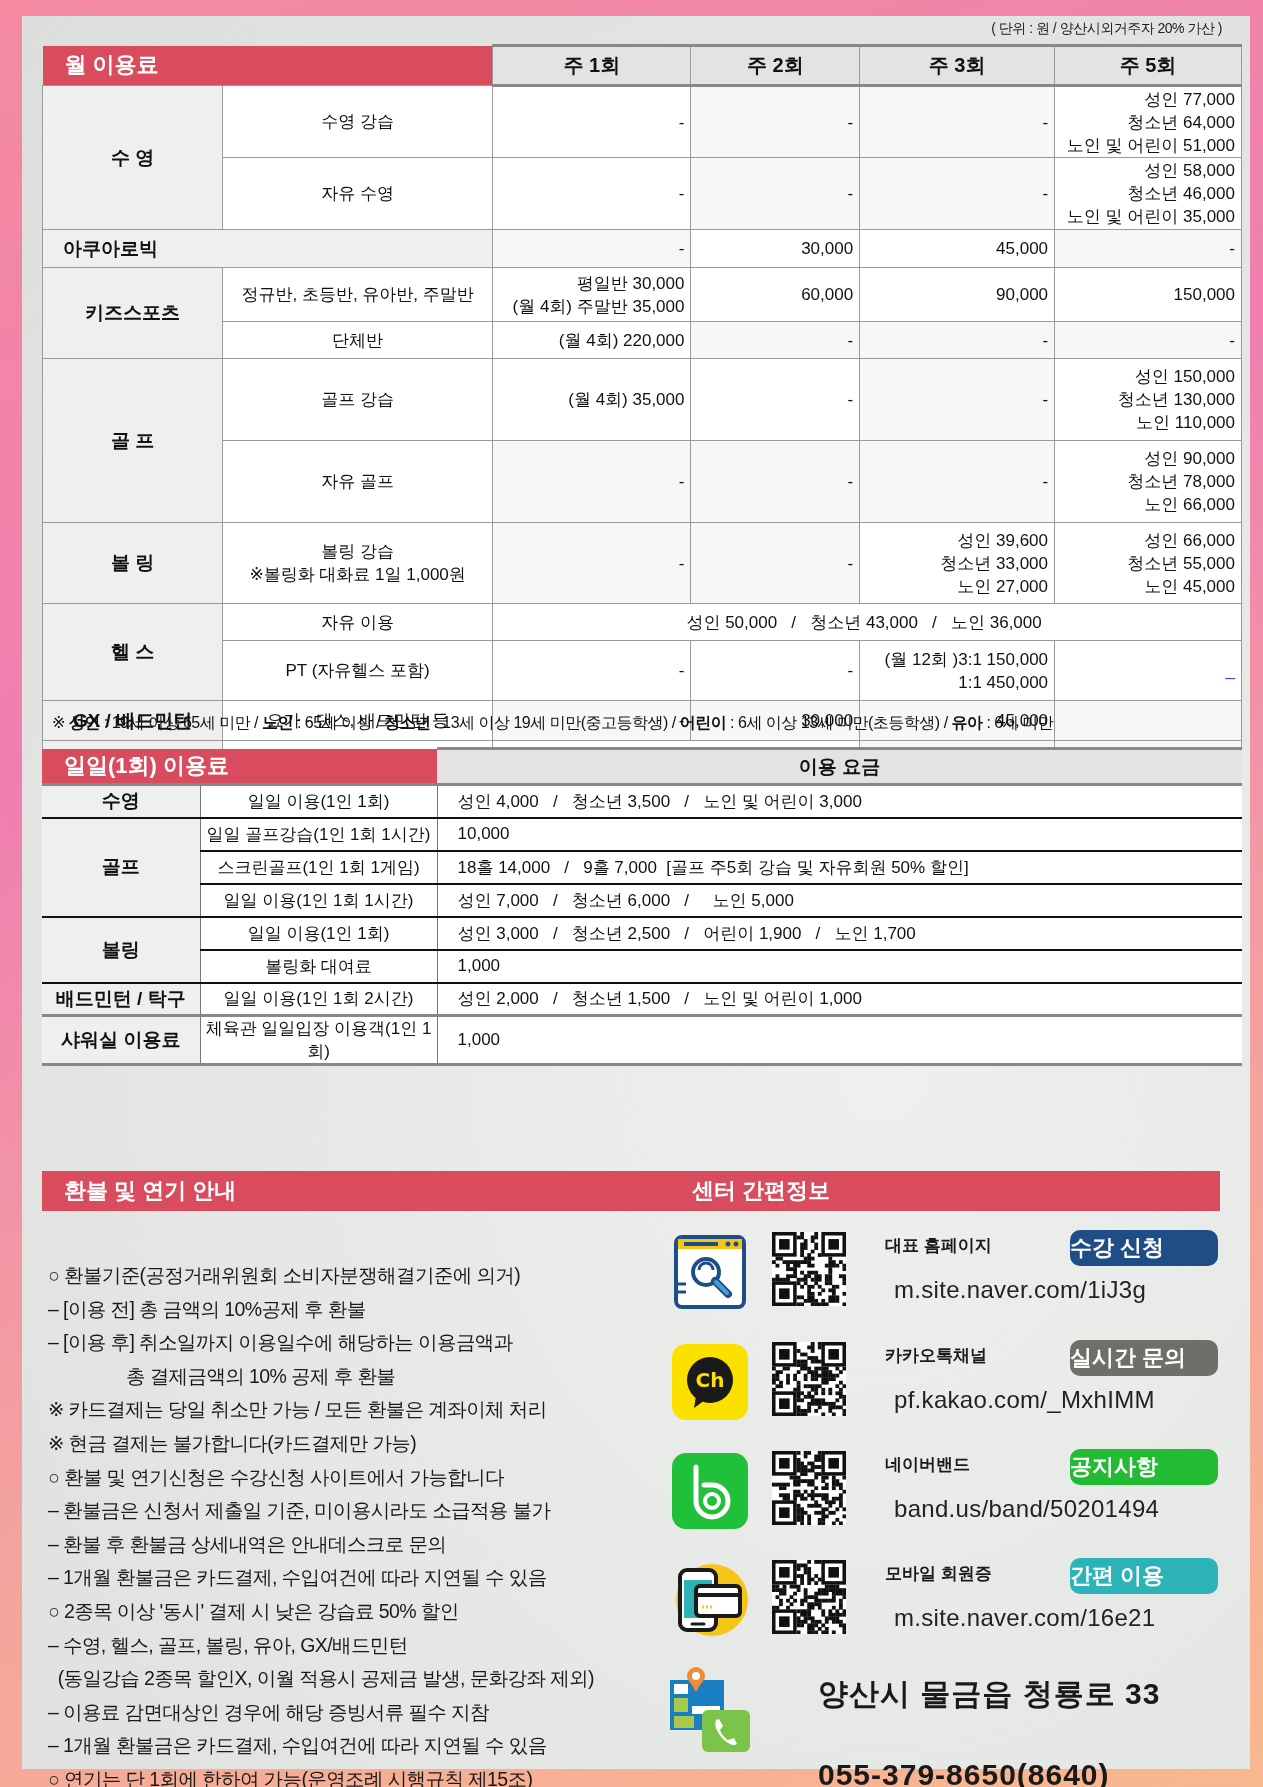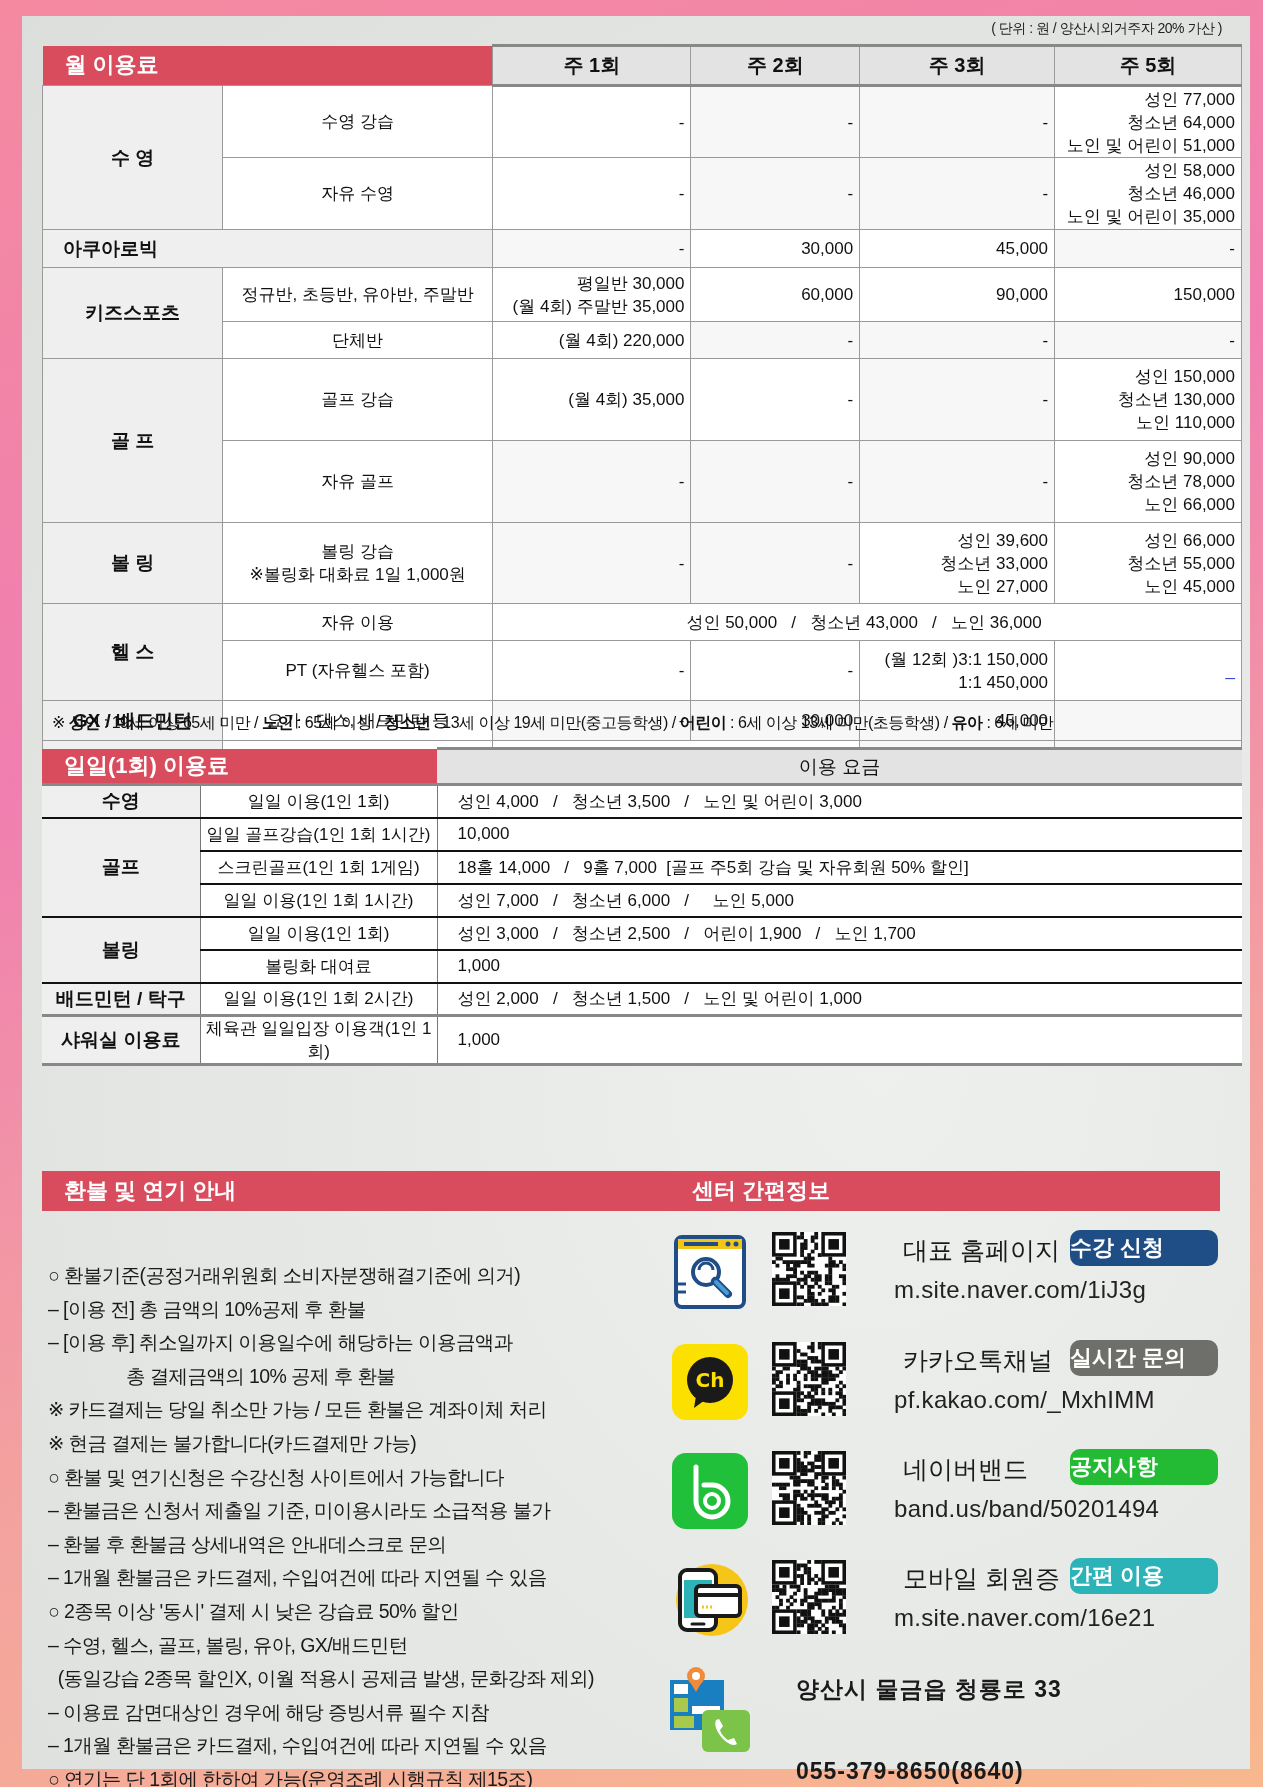--- a/index.html
+++ b/index.html
@@ -31,40 +31,40 @@
   .val.g { background: #f7f7f7; }
   .val.c { text-align: center; }
   .val.blue { color: #2244cc; }
   .age-note { position: absolute; left: 30px; top: 697px; font-size: 16px; letter-spacing: -0.5px; }
   .age-note b { font-weight: bold; }
 
   
   .daily { position: absolute; left: 20px; top: 731px; width: 1200px; }
   .daily td { border: none; border-bottom: 2px solid #111; height: 33px; font-size: 17px; }
   .daily .dh-title { background: #d94c5e; color: #fff; font-weight: bold; font-size: 22px; padding-left: 22px; border-bottom: 3px solid #888; height: 36px; }
-  .daily .dh-col { background: #e3e3e3; font-weight: normal; font-size: 19px; text-align: center; border-top: 3px solid #888; border-bottom: 3px solid #888; }
+  .daily .dh-col { background: #e3e3e3; font-weight: bold; font-size: 19px; text-align: center; border-top: 3px solid #888; border-bottom: 3px solid #888; }
   .daily .dcat { background: #efefef; font-weight: bold; font-size: 19px; text-align: center; border-right: 1px solid #777; }
   .daily .dsub { background: #fff; text-align: center; border-right: 1px solid #777; }
   .daily .dval { background: #fff; padding-left: 20px; }
   .daily tr.thick td { border-bottom: 3px solid #888; }
 
   
   .sec-head { position: absolute; height: 40px; background: #d94c5e; color: #fff; font-weight: bold; font-size: 22px; line-height: 40px; padding-left: 22px; }
   .refund-list { position: absolute; left: 26px; top: 1206px; width: 600px; margin-top: 37px; }
   .refund-list div { font-size: 19.5px; line-height: 33.6px; color: #1a1a1a; white-space: nowrap; letter-spacing: -0.6px; }
   .refund-list .indent2 { padding-left: 78px; }
 
   
   .info-row { position: absolute; left: 650px; width: 560px; height: 84px; }
   .info-icon { position: absolute; left: 0; top: 4px; width: 76px; height: 76px; border-radius: 14px; }
   .qr { position: absolute; left: 100px; top: 2px; width: 74px; height: 74px; background: #fff; }
-  .info-title { position: absolute; left: 231px; top: 4px; font-size: 25px; font-weight: normal; color: #1a1a1a; }
+  .info-title { position: absolute; left: 213px; top: 4px; font-size: 17px; font-weight: bold; color: #1a1a1a; }
   .info-url { position: absolute; left: 222px; top: 46px; font-size: 24px; color: #222; letter-spacing: 0.3px; }
   .badge { position: absolute; left: 398px; top: 0px; width: 148px; height: 36px; border-radius: 10px; color: #fff; font-size: 22px; line-height: 36px; font-weight: bold; }
-  .addr { position: absolute; left: 774px; font-size: 23px; font-weight: bold; color: #1a1a1a; letter-spacing: 1px; }
+  .addr { position: absolute; left: 796px; font-size: 30px; font-weight: bold; color: #1a1a1a; letter-spacing: 1px; }
 </style>
 </head>
 <body>
 
 <div class="panel">
   <div class="unit-note">( 단위 : 원 / 양산시외거주자 20% 가산 )</div>
 
   <table class="monthly">
     <colgroup>
       <col style="width:158px">

